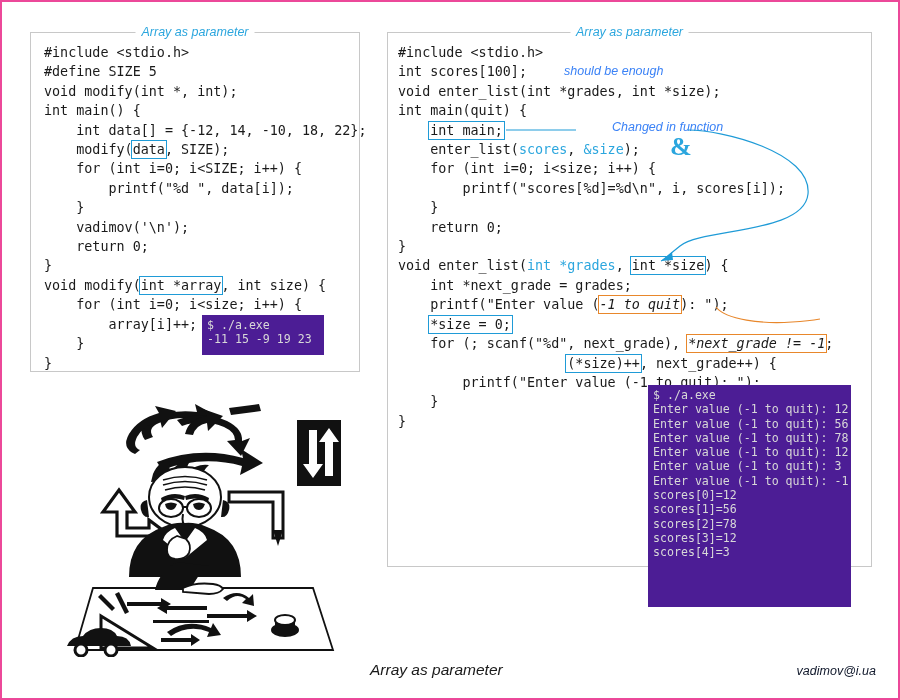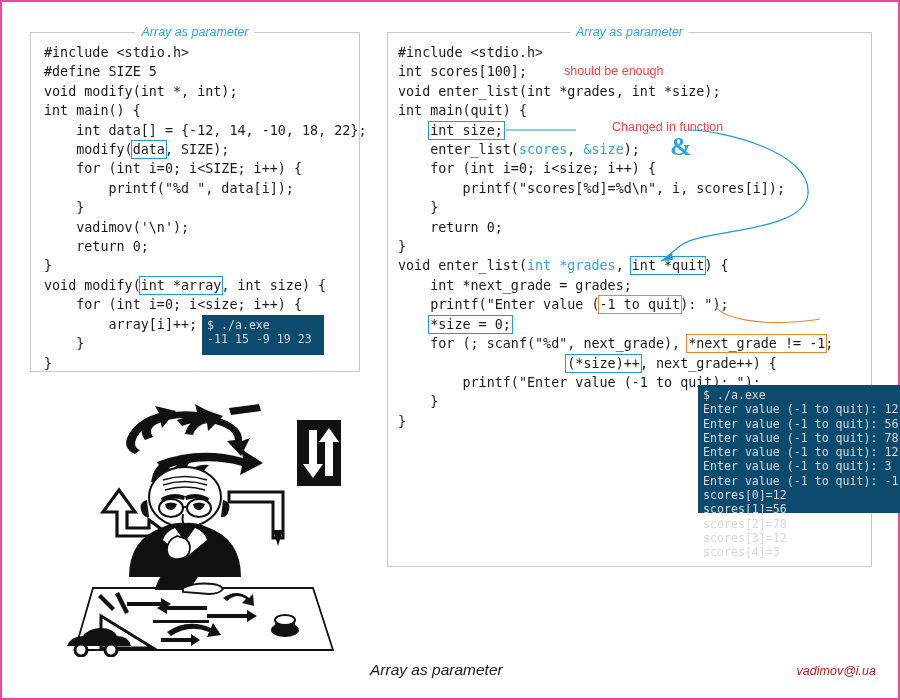--- a/index.html
+++ b/index.html
@@ -55,51 +55,53 @@
     outline:1.6px solid #1F9BD7;
     outline-offset:0px;
     padding:1px 1px;
     margin:0 -1px;
   }
   .box-orange{
     outline:1.6px solid #E8872B;
     outline-offset:0px;
     padding:1px 1px;
     margin:12px -1px;
+    font-style:italic;
   }
 
   
   .anno{
     position:absolute;
+    font-style:italic;
     font-size:12.5px;
-    color:#ef4444;
+    color:#3b82f6;
     white-space:nowrap;
   }
   .amp{
     position:absolute;
     font-family:"Liberation Serif",serif;
     font-weight:bold;
     font-size:26px;
     color:#2BA6DE;
   }
 
   
   .term{
     position:absolute;
-    background:#0c4a6e;
+    background:#4c1d95;
     color:#d8d8d8;
     font-family:"DejaVu Sans Mono","Liberation Mono",monospace;
     font-size:11.6px;
     line-height:14.3px;
     white-space:pre;
     padding:3px 5px;
     box-sizing:border-box;
   }
   #term-left{left:200px;top:313px;width:122px;height:40px;}
-  #term-right{left:696px;top:383px;width:203px;height:128px;}
+  #term-right{left:646px;top:383px;width:203px;height:222px;}
 
   
   #diagram{position:absolute;left:395px;top:430px;width:250px;height:75px;}
   .dg-label{
     position:absolute;
     font-family:"DejaVu Sans Mono","Liberation Mono",monospace;
     font-size:11.6px;color:#1a1a1a;white-space:nowrap;
   }
   .pill{
     position:absolute;left:8px;top:19px;width:78px;height:40px;
@@ -123,21 +125,21 @@
     letter-spacing:1px;
   }
 
   
   .footer-title{
     position:absolute;left:368px;top:659px;
     font-style:italic;font-size:15.5px;color:#1a1a1a;
   }
   .footer-mail{
     position:absolute;right:22px;top:662px;
-    font-style:italic;font-size:12.5px;color:#b91c1c;
+    font-style:italic;font-size:12.5px;color:#0f172a;
   }
 
   
   #cartoon{position:absolute;left:55px;top:400px;width:290px;height:255px;}
   svg{display:block;}
 </style>
 </head>
 <body>
 
 <div id="slide">
@@ -168,28 +170,28 @@
 <span>-11 15 -9 19 23</span></div>
 
   <div class="panel" id="panel-right">
     <span class="panel-legend">Array as parameter</span>
   </div>
 
   <div class="code" id="code-right"><span>#include &lt;stdio.h&gt;</span>
 <span>int scores[100];</span>
 <span>void enter_list(int *grades, int *size);</span>
 <span>int main(quit) {</span>
-<span>    <span class="box-blue">int size;</span></span>
+<span>    <span class="box-blue">int main;</span></span>
 <span>    enter_list(<span class="kw-blue">scores</span>, <span class="kw-blue">&amp;size</span>);</span>
 <span>    for (int i=0; i&lt;size; i++) {</span>
 <span>        printf("scores[%d]=%d\n", i, scores[i]);</span>
 <span>    }</span>
 <span>    return 0;</span>
 <span>}</span>
-<span>void enter_list(<span class="kw-blue">int *grades</span>, <span class="box-blue">int *quit</span>) {</span>
+<span>void enter_list(<span class="kw-blue">int *grades</span>, <span class="box-blue">int *size</span>) {</span>
 <span>    int *next_grade = grades;</span>
 <span>    printf("Enter value (<span class="box-orange">-1 to quit</span>): ");</span>
 <span>    <span class="box-blue">*size = 0;</span></span>
 <span>    for (; scanf("%d", next_grade), <span class="box-orange">*next_grade != -1</span>;</span>
 <span>                     <span class="box-blue">(*size)++</span>, next_grade++) {</span>
 <span>        printf("Enter value (-1 to quit): ");</span>
 <span>    }</span>
 <span>}</span></div>
 
   <span class="anno" style="left:562px;top:62px;">should be enough</span>

